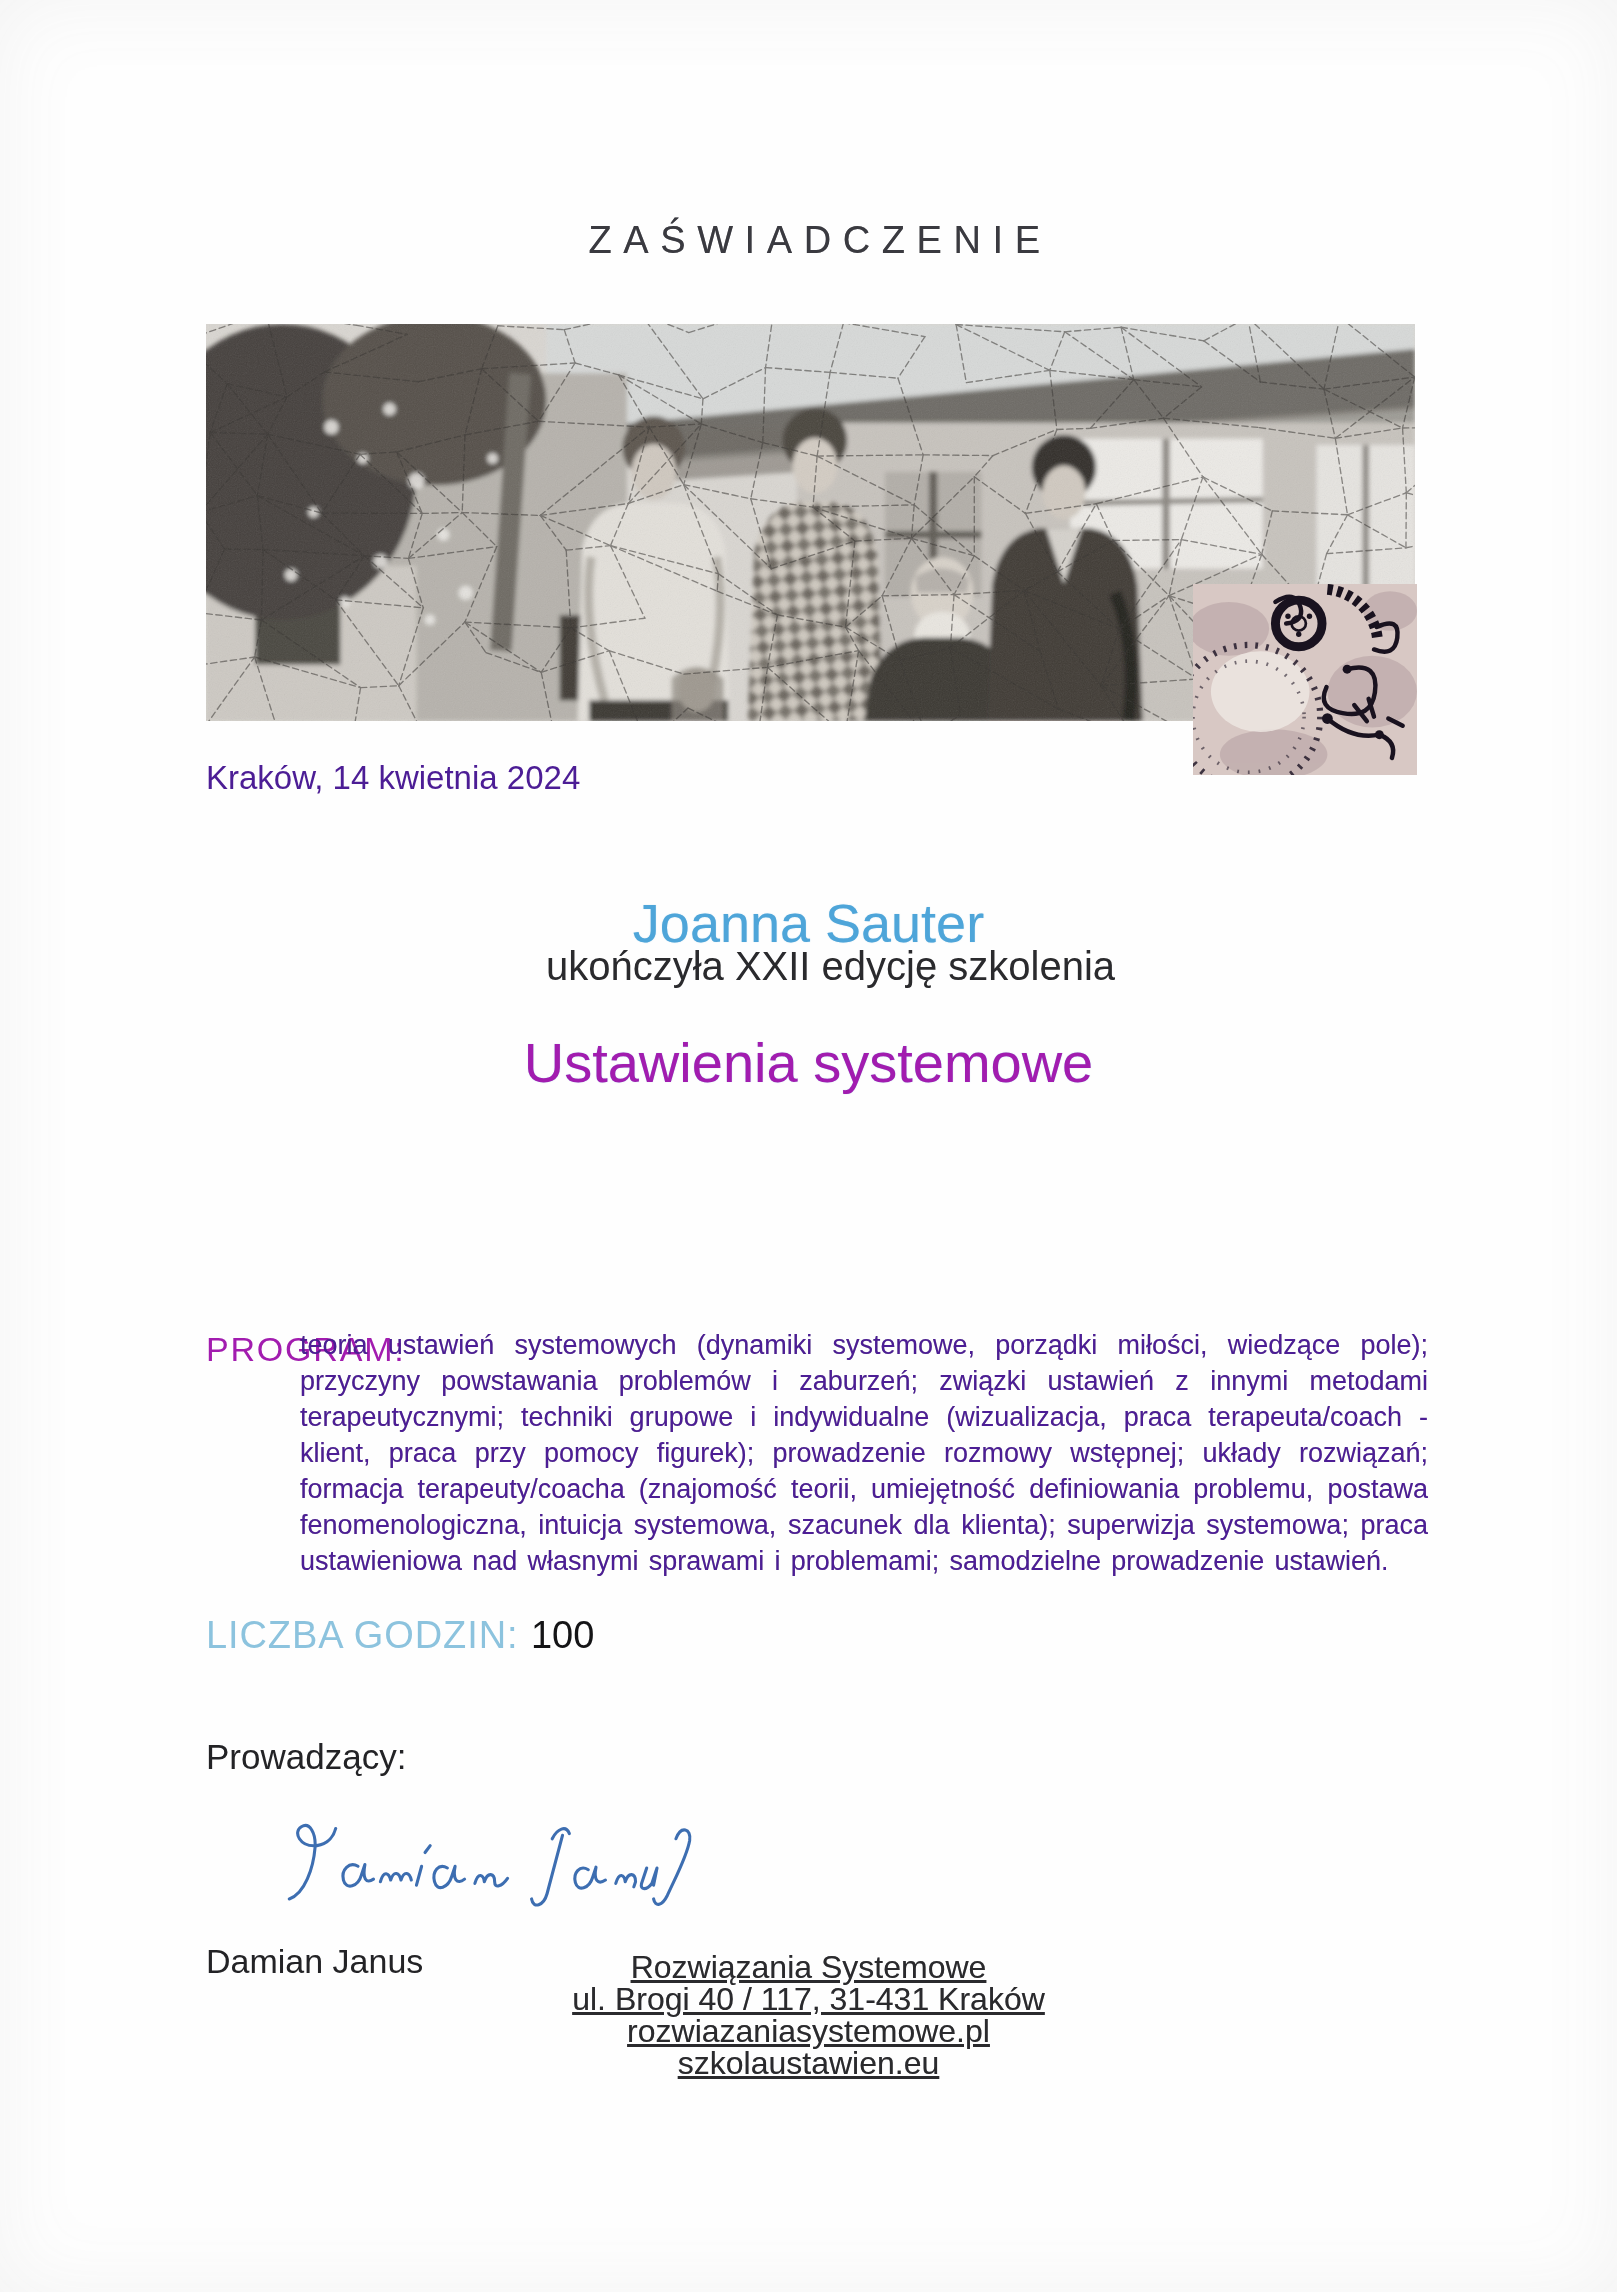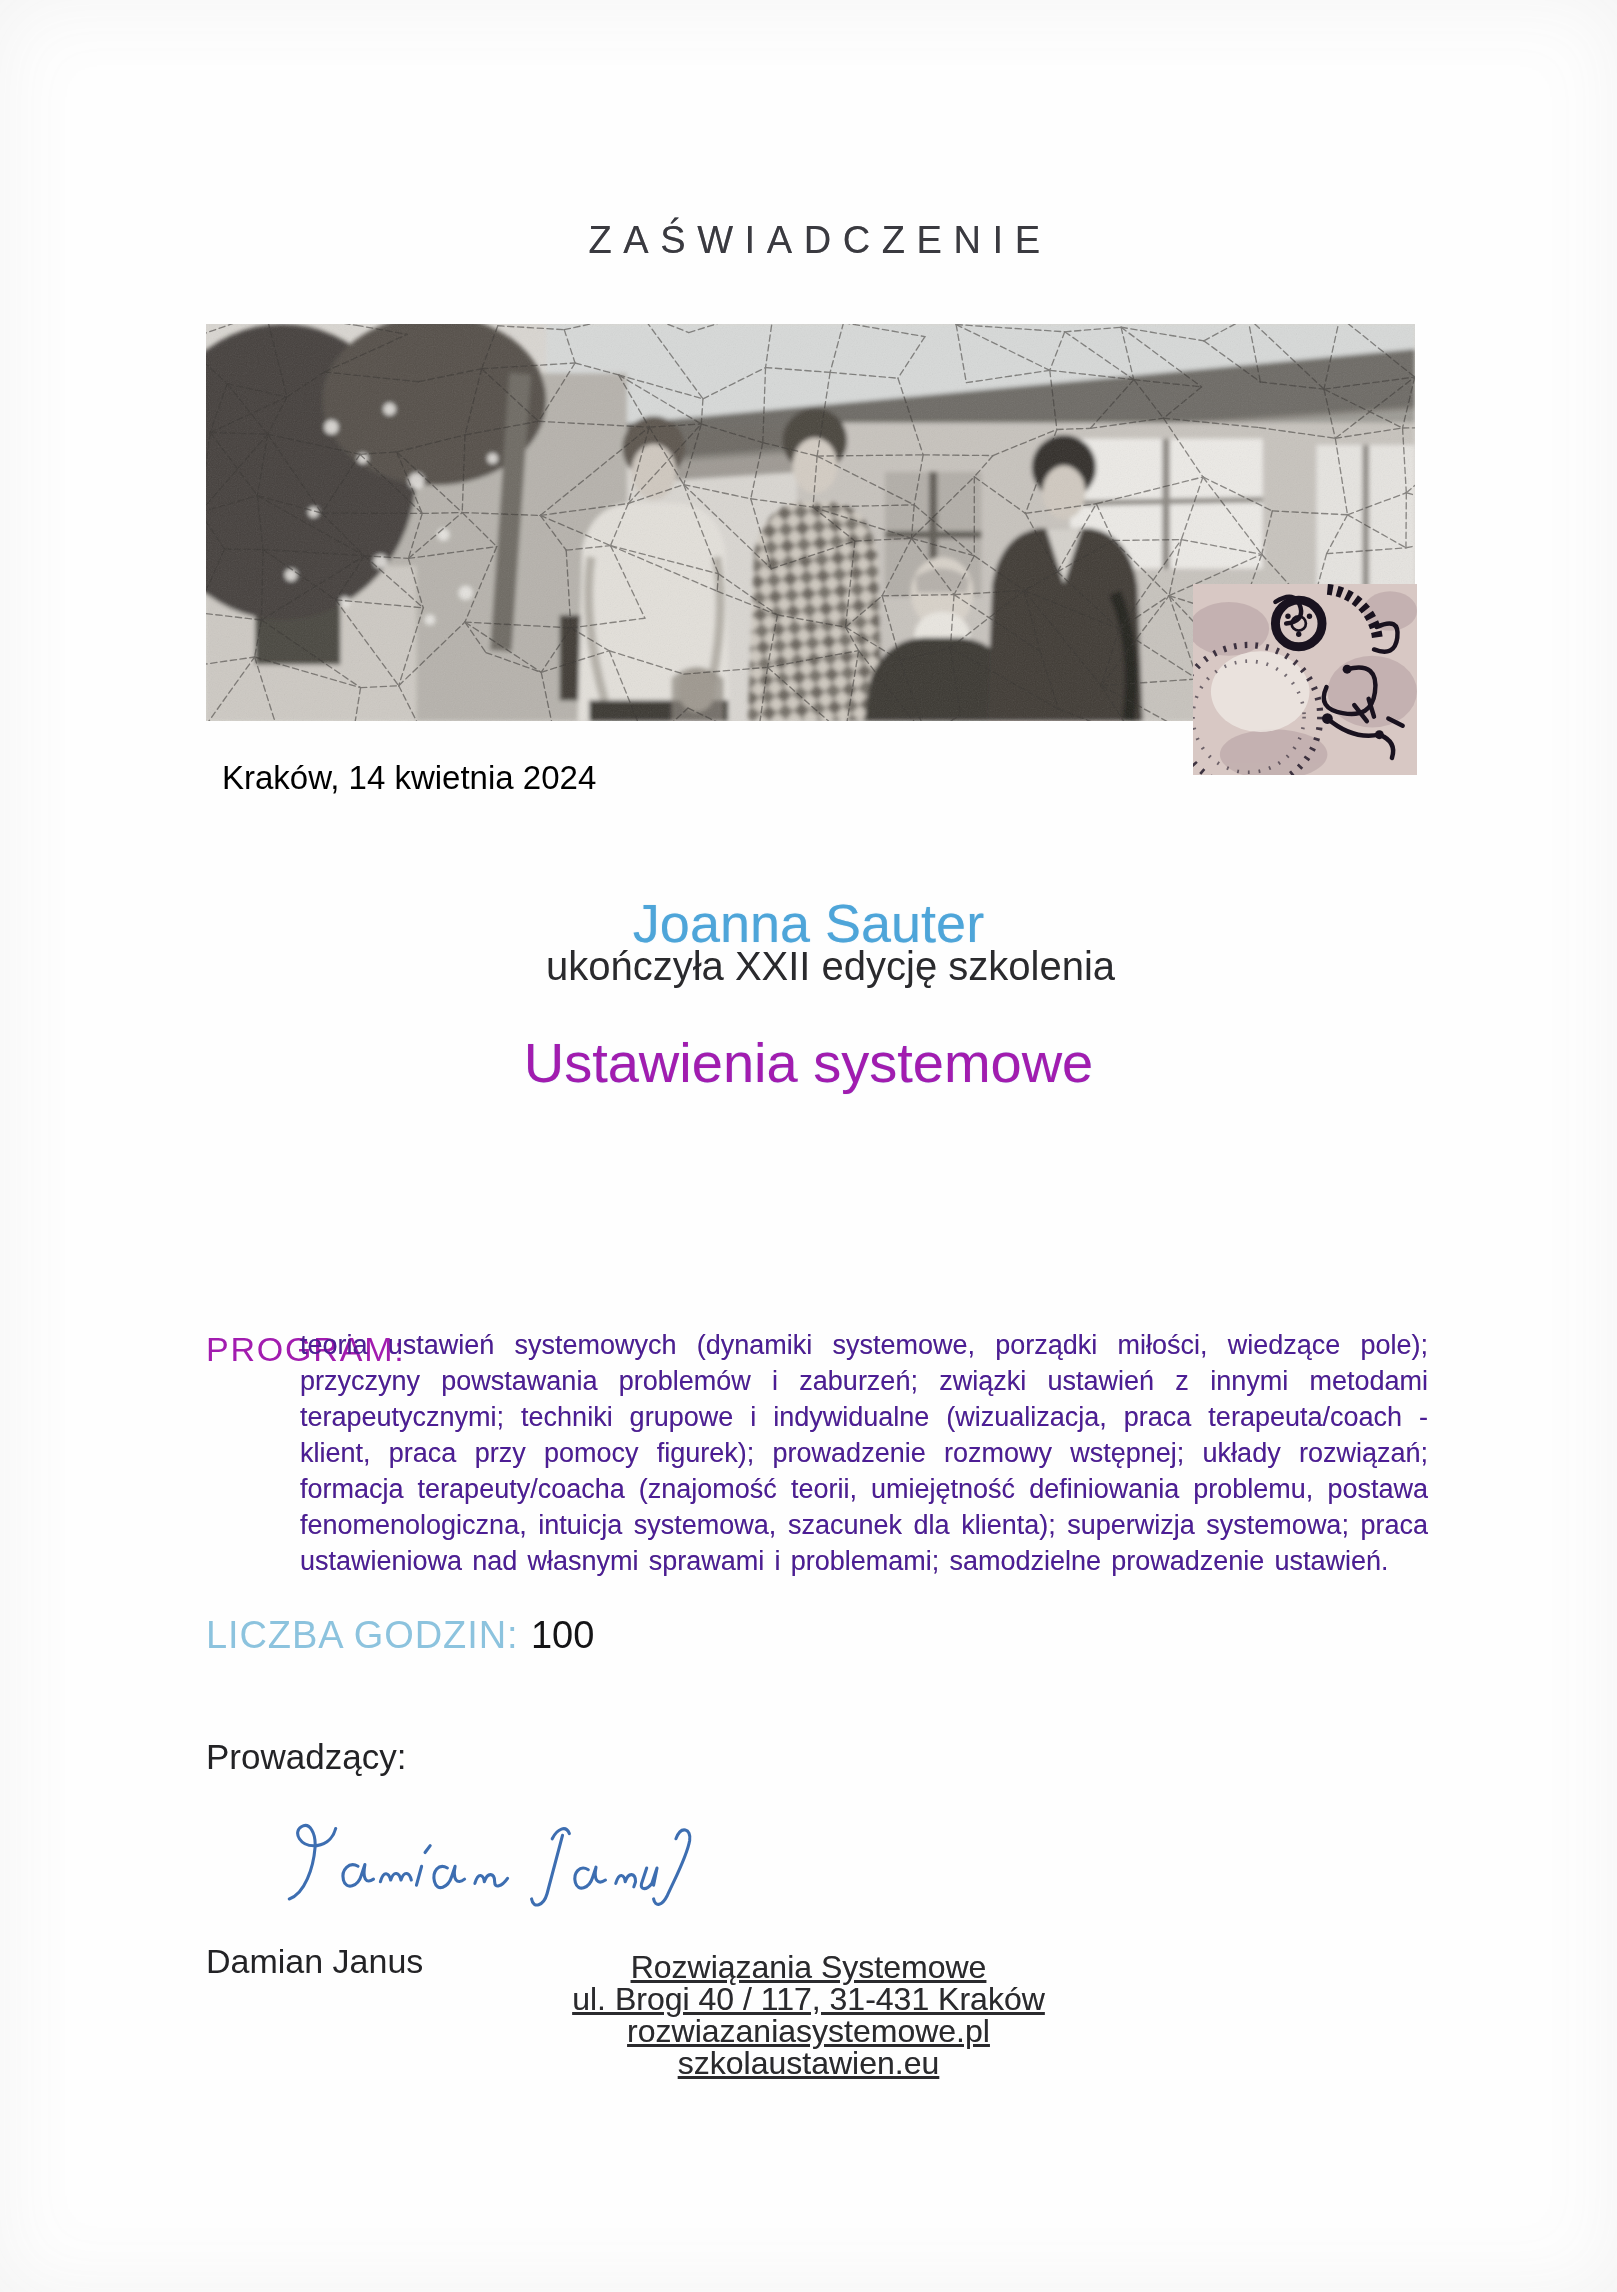--- a/index.html
+++ b/index.html
@@ -25,21 +25,21 @@
     padding-left:11.6px;
     color:#3a3a40;
     text-shadow:0 0 0.5px rgba(50,50,55,.55);
   }
 
   .photo-wrap{left:206px;top:324px;width:1209px;height:397px;}
   .photo-wrap svg{display:block;width:100%;height:100%;}
   .inset-wrap{left:1193px;top:584px;width:224px;height:191px;}
   .inset-wrap svg{display:block;width:100%;height:100%;}
 
-  .date-line{left:222px;top:759px;font-size:33px;color:#000000;}
+  .date-line{left:206px;top:759px;font-size:33px;color:#4c1d95;}
 
   .recipient-name{
     top:892px;font-size:54px;color:#4ea5d9;
     text-shadow:0 0 0.9px rgba(78,165,217,.5);
   }
   .completion-line{top:944px;font-size:40px;color:#2a2a2d;margin-left:22px;}
 
   .course-line1{top:1030px;font-size:56px;color:#a21caf;text-shadow:0 0 0.9px rgba(78,165,217,.5);}
   .course-line2{top:1119px;font-size:56px;color:#4ea5d9;text-shadow:0 0 0.9px rgba(78,165,217,.5);}
 

